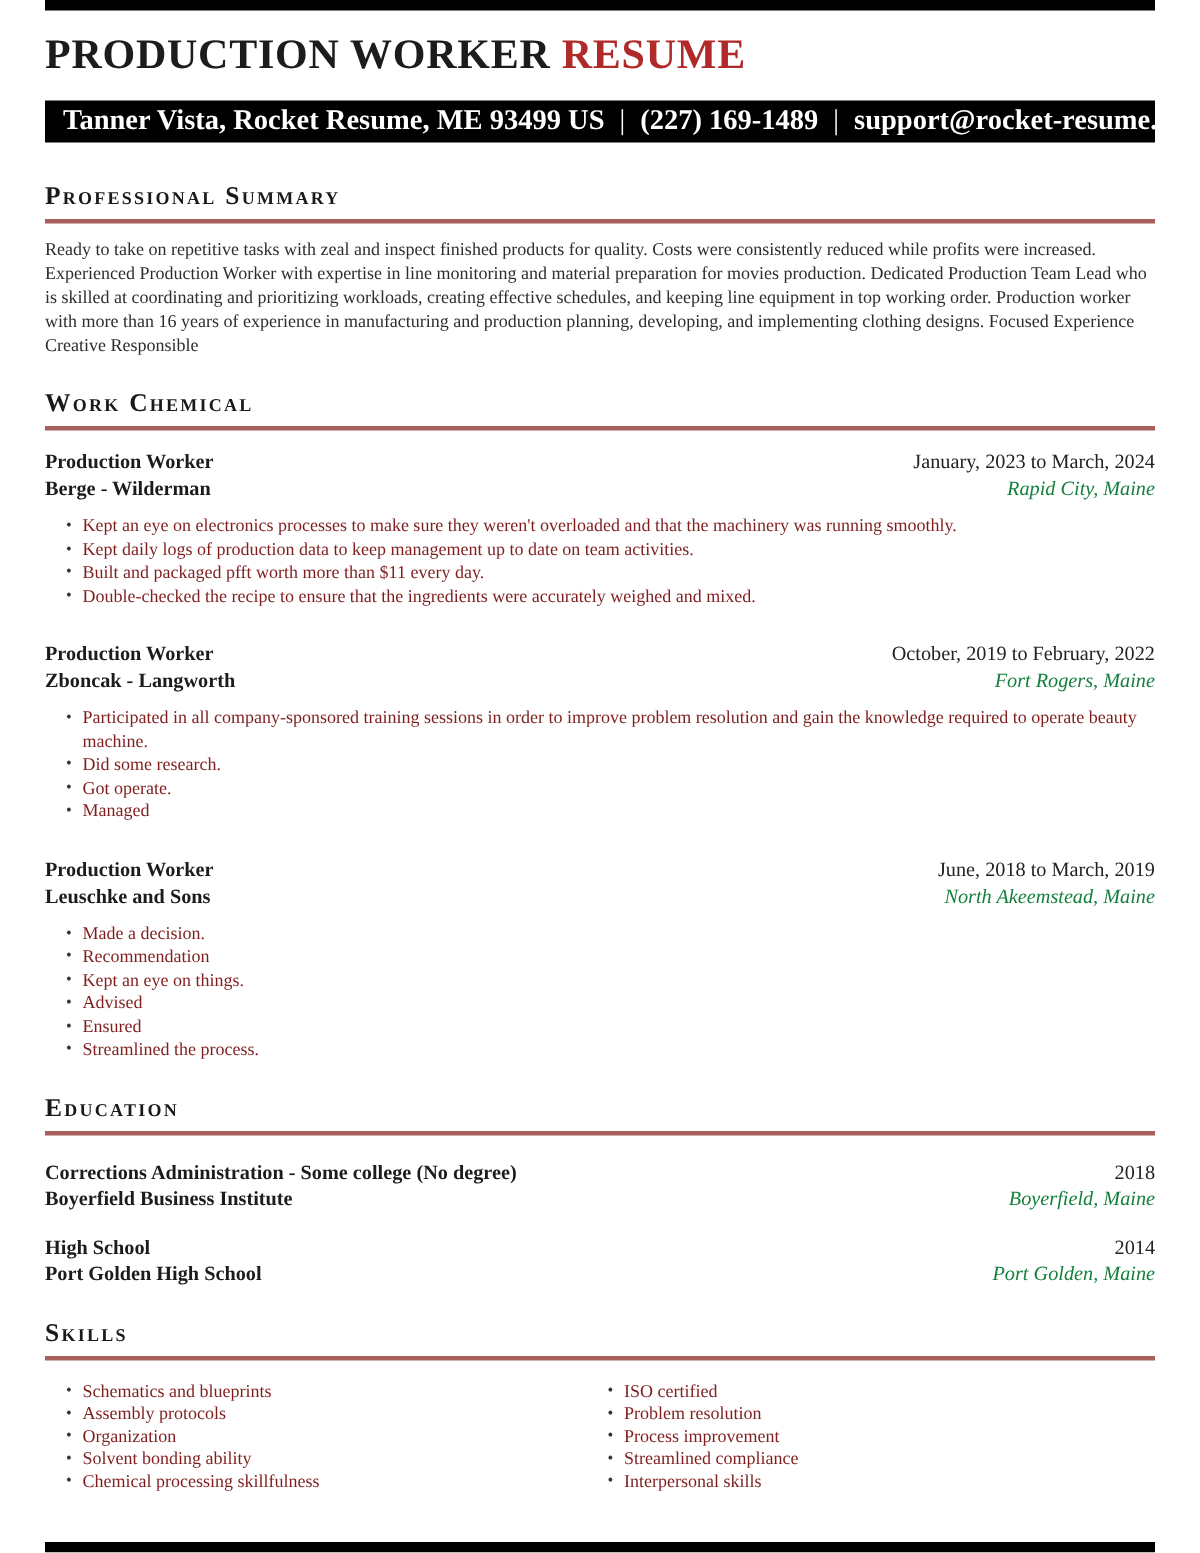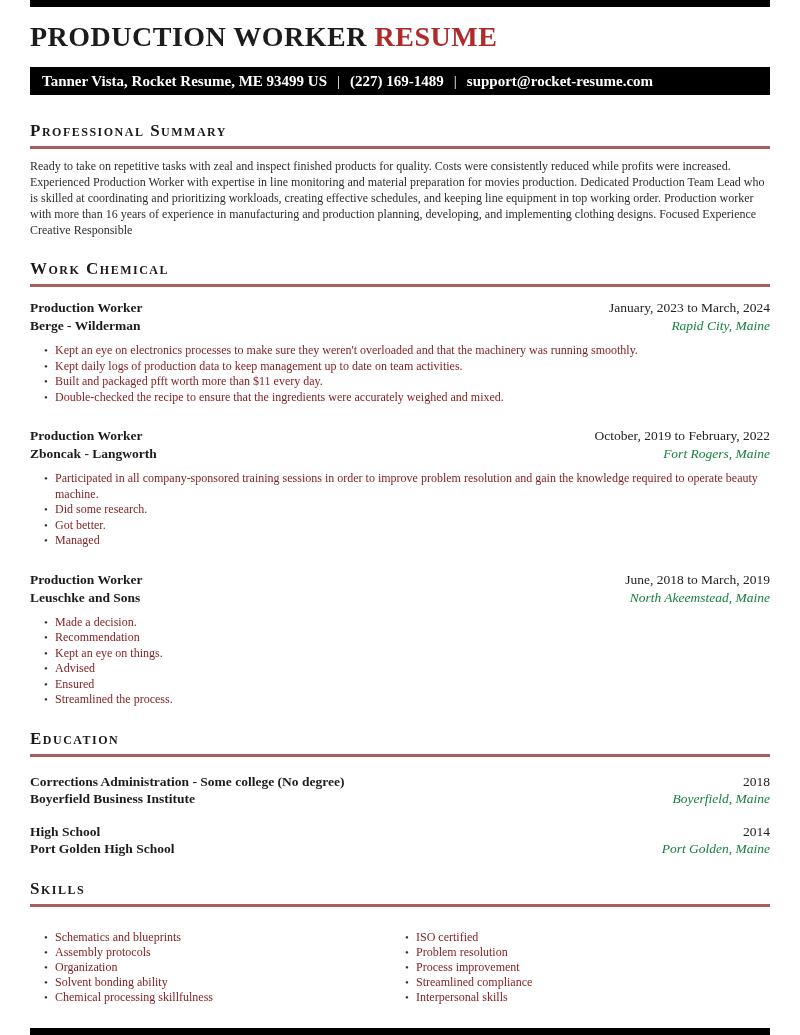--- a/index.html
+++ b/index.html
@@ -27,21 +27,21 @@
   }
   h1.title .accent { color: #b02a2a; }
 
   .contact-bar {
     margin-top: 15px;
     background: #000000;
     color: #ffffff;
     height: 28px;
     line-height: 28px;
     padding: 0 12px;
-    font-size: 15px;
+    font-size: 19px;
     font-weight: bold;
     white-space: nowrap;
   }
   .contact-bar .sep { margin: 0 10px; font-weight: normal; }
 
   h2.section-heading {
     margin-top: 21px;
     font-size: 17px;
     font-weight: bold;
     font-variant: small-caps;
@@ -86,21 +86,21 @@
     left: 0; top: 0;
     font-size: 11px;
     color: #333333;
   }
 
   .edu { margin-top: 16px; }
   .edu + .edu { margin-top: 15px; }
   .edu .row2 { line-height: 17.5px; }
 
   .skills-grid {
-    margin-top: 23px;
+    margin-top: 13px;
     display: grid;
     grid-template-columns: 1fr 1fr;
   }
   .skills-grid ul.bullets { margin-top: 0; }
   .skills-grid ul.right-col { padding-left: 5px; }
   .skills-grid ul.bullets li { line-height: 15px; }
 </style>
 </head>
 <body>
 
@@ -139,21 +139,21 @@
       <span class="strong">Production Worker</span>
       <span class="dates">October, 2019 to February, 2022</span>
     </div>
     <div class="row2">
       <span class="strong">Zboncak - Langworth</span>
       <span class="loc">Fort Rogers, Maine</span>
     </div>
     <ul class="bullets">
       <li>Participated in all company-sponsored training sessions in order to improve problem resolution and gain the knowledge required to operate beauty machine.</li>
       <li>Did some research.</li>
-      <li>Got better.</li>
+      <li>Got operate.</li>
       <li>Managed</li>
     </ul>
   </div>
 
   <div class="job">
     <div class="row2">
       <span class="strong">Production Worker</span>
       <span class="dates">June, 2018 to March, 2019</span>
     </div>
     <div class="row2">

